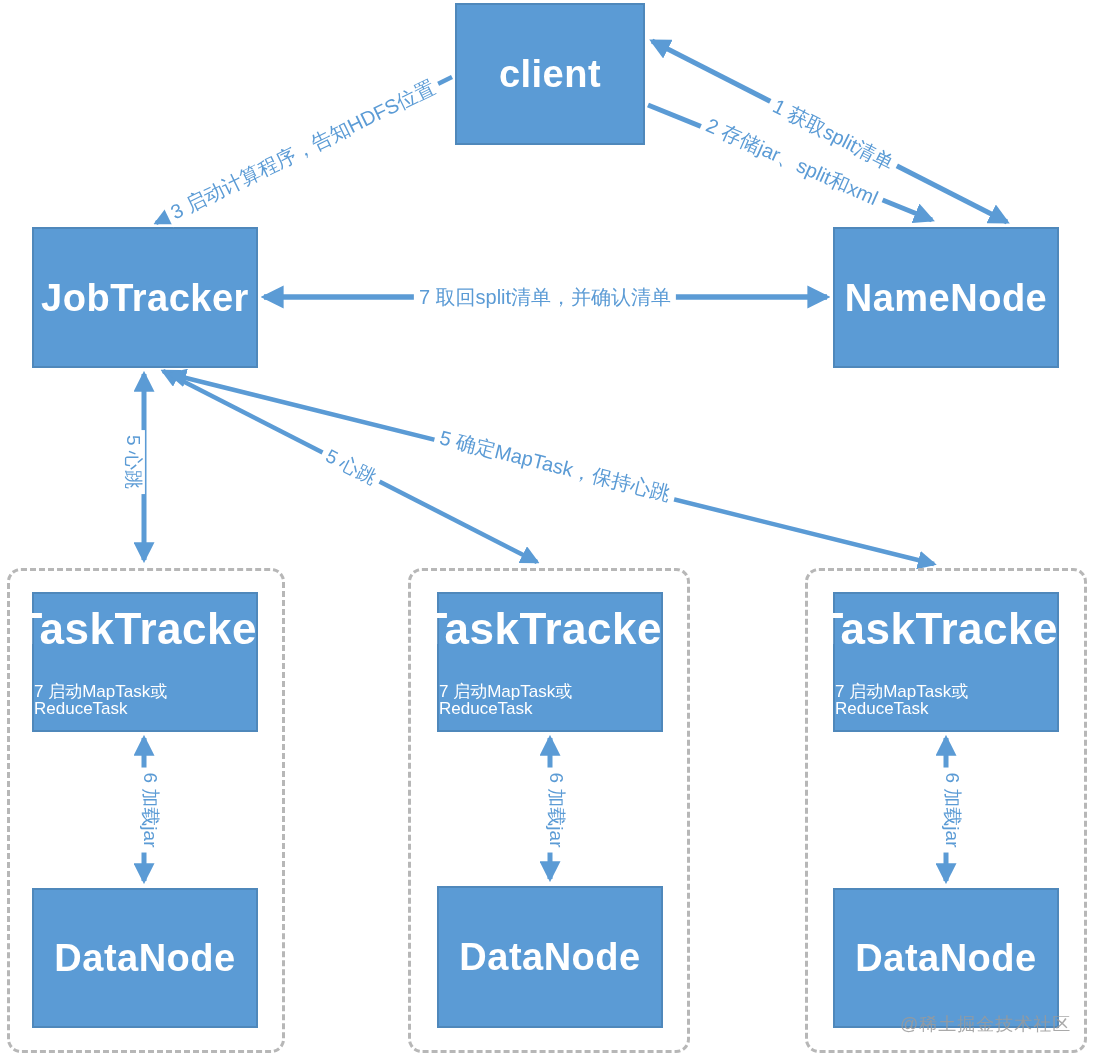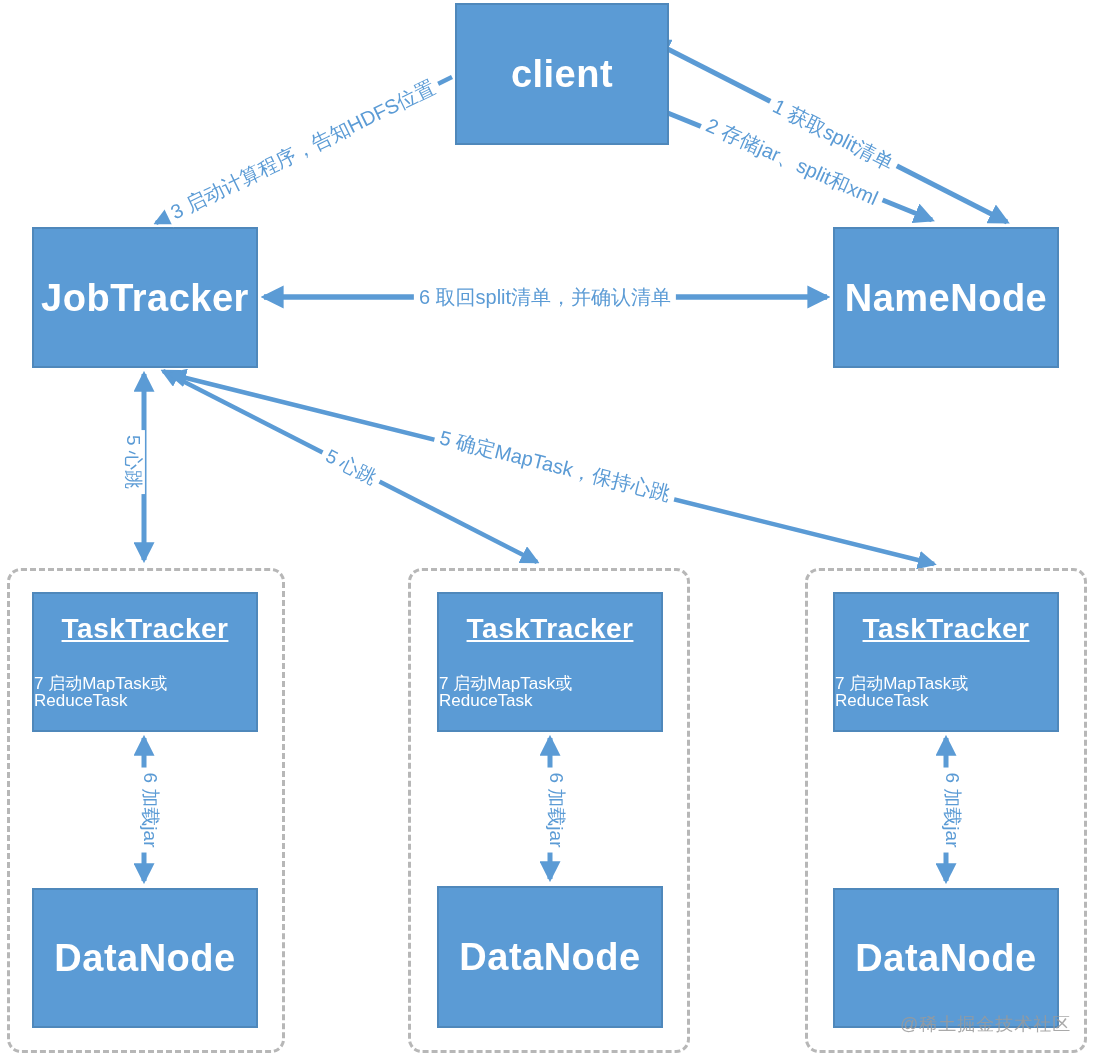--- a/index.html
+++ b/index.html
@@ -15,21 +15,21 @@
     position:absolute;
     background:#5B9BD5;
     border:2px solid rgba(65,113,156,.45);
     box-sizing:border-box;
     display:flex;flex-direction:column;
     align-items:center;justify-content:center;
     color:#ffffff;
     z-index:2;
   }
   .node-title{font-size:38px;font-weight:600;letter-spacing:.5px;line-height:1;}
-  .node-title.small{font-size:28px;text-decoration:underline;}
+  .node-title.small{font-size:44px;}
   .node-note{font-size:17px;font-weight:400;margin-top:32px;line-height:1;}
   .dashed-group{
     position:absolute;
     border:3px dashed #b7b7b7;
     border-radius:14px;
     box-sizing:border-box;
     background:transparent;
     z-index:1;
   }
   .edge-label{
@@ -78,21 +78,21 @@
 
     <line x1="163" y1="371" x2="537" y2="562" stroke="#5B9BD5" stroke-width="4.5" marker-start="url(#ah)" marker-end="url(#ah)"></line>
 
     <line x1="170" y1="374" x2="934" y2="564" stroke="#5B9BD5" stroke-width="4.5" marker-start="url(#ah)" marker-end="url(#ah)"></line>
 
     <line x1="144" y1="738" x2="144" y2="881" stroke="#5B9BD5" stroke-width="5" marker-start="url(#ah)" marker-end="url(#ah)"></line>
     <line x1="550" y1="738" x2="550" y2="879" stroke="#5B9BD5" stroke-width="5" marker-start="url(#ah)" marker-end="url(#ah)"></line>
     <line x1="946" y1="738" x2="946" y2="881" stroke="#5B9BD5" stroke-width="5" marker-start="url(#ah)" marker-end="url(#ah)"></line>
   </svg>
 
-  <div class="node" style="left:455px;top:3px;width:214px;height:142px;">
+  <div class="node" style="left:455px;top:3px;width:190px;height:142px;">
     <div class="node-title">client</div>
   </div>
 
   <div class="node" style="left:32px;top:227px;width:226px;height:141px;">
     <div class="node-title">JobTracker</div>
   </div>
 
   <div class="node" style="left:833px;top:227px;width:226px;height:141px;">
     <div class="node-title">NameNode</div>
   </div>
@@ -123,21 +123,21 @@
   <div class="node" style="left:833px;top:888px;width:226px;height:140px;">
     <div class="node-title">DataNode</div>
   </div>
 
   <div class="edge-label" style="left:833px;top:135px;transform:translate(-50%,-50%) rotate(27deg);">1 获取split清单</div>
 
   <div class="edge-label" style="left:792px;top:162px;transform:translate(-50%,-50%) rotate(24deg);">2 存储jar、split和xml</div>
 
   <div class="edge-label" style="left:303px;top:150px;transform:translate(-50%,-50%) rotate(-26deg);">3 启动计算程序，告知HDFS位置</div>
 
-  <div class="edge-label" style="left:545px;top:297px;transform:translate(-50%,-50%);">6 取回split清单，并确认清单</div>
+  <div class="edge-label" style="left:545px;top:297px;transform:translate(-50%,-50%);">7 取回split清单，并确认清单</div>
 
   <div class="edge-label sub" style="left:133px;top:462px;transform:translate(-50%,-50%) rotate(90deg);">5 心跳</div>
 
   <div class="edge-label sub" style="left:351px;top:467px;transform:translate(-50%,-50%) rotate(27deg);">5 心跳</div>
 
   <div class="edge-label" style="left:555px;top:466px;transform:translate(-50%,-50%) rotate(14deg);">5 确定MapTask，保持心跳</div>
 
   <div class="edge-label sub" style="left:150px;top:810px;transform:translate(-50%,-50%) rotate(90deg);">6 加载jar</div>
   <div class="edge-label sub" style="left:556px;top:810px;transform:translate(-50%,-50%) rotate(90deg);">6 加载jar</div>
   <div class="edge-label sub" style="left:952px;top:810px;transform:translate(-50%,-50%) rotate(90deg);">6 加载jar</div>

